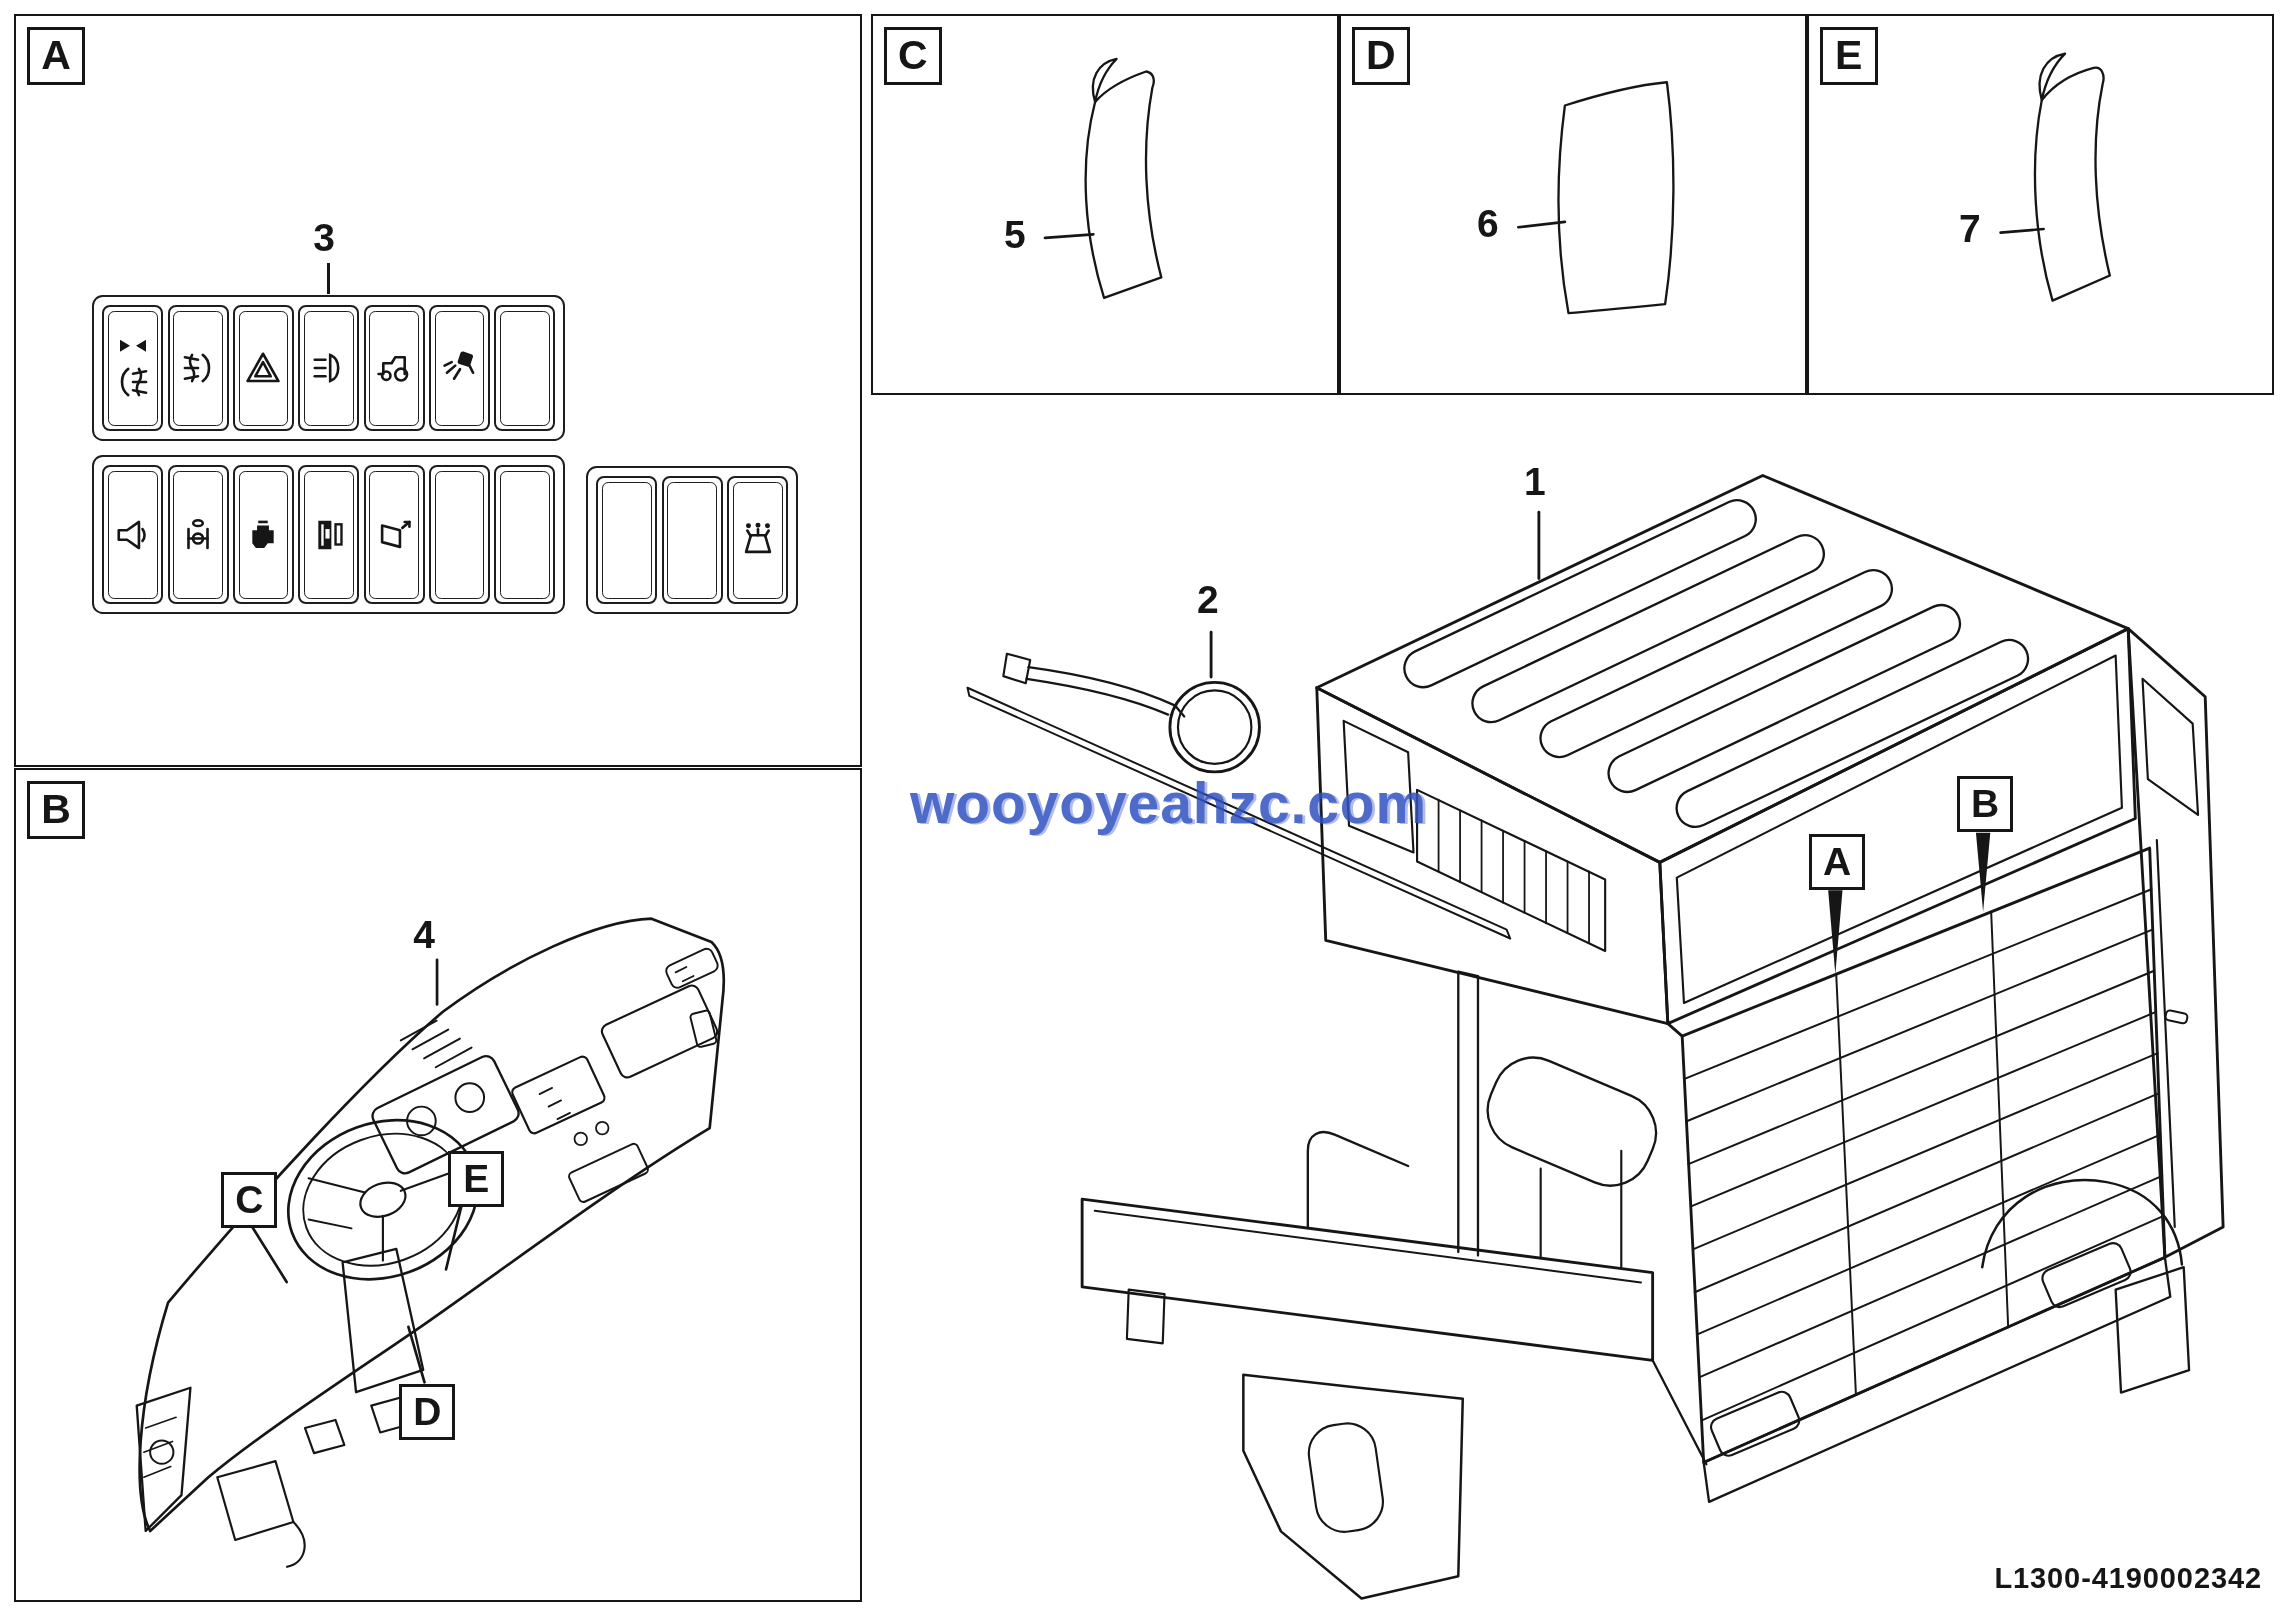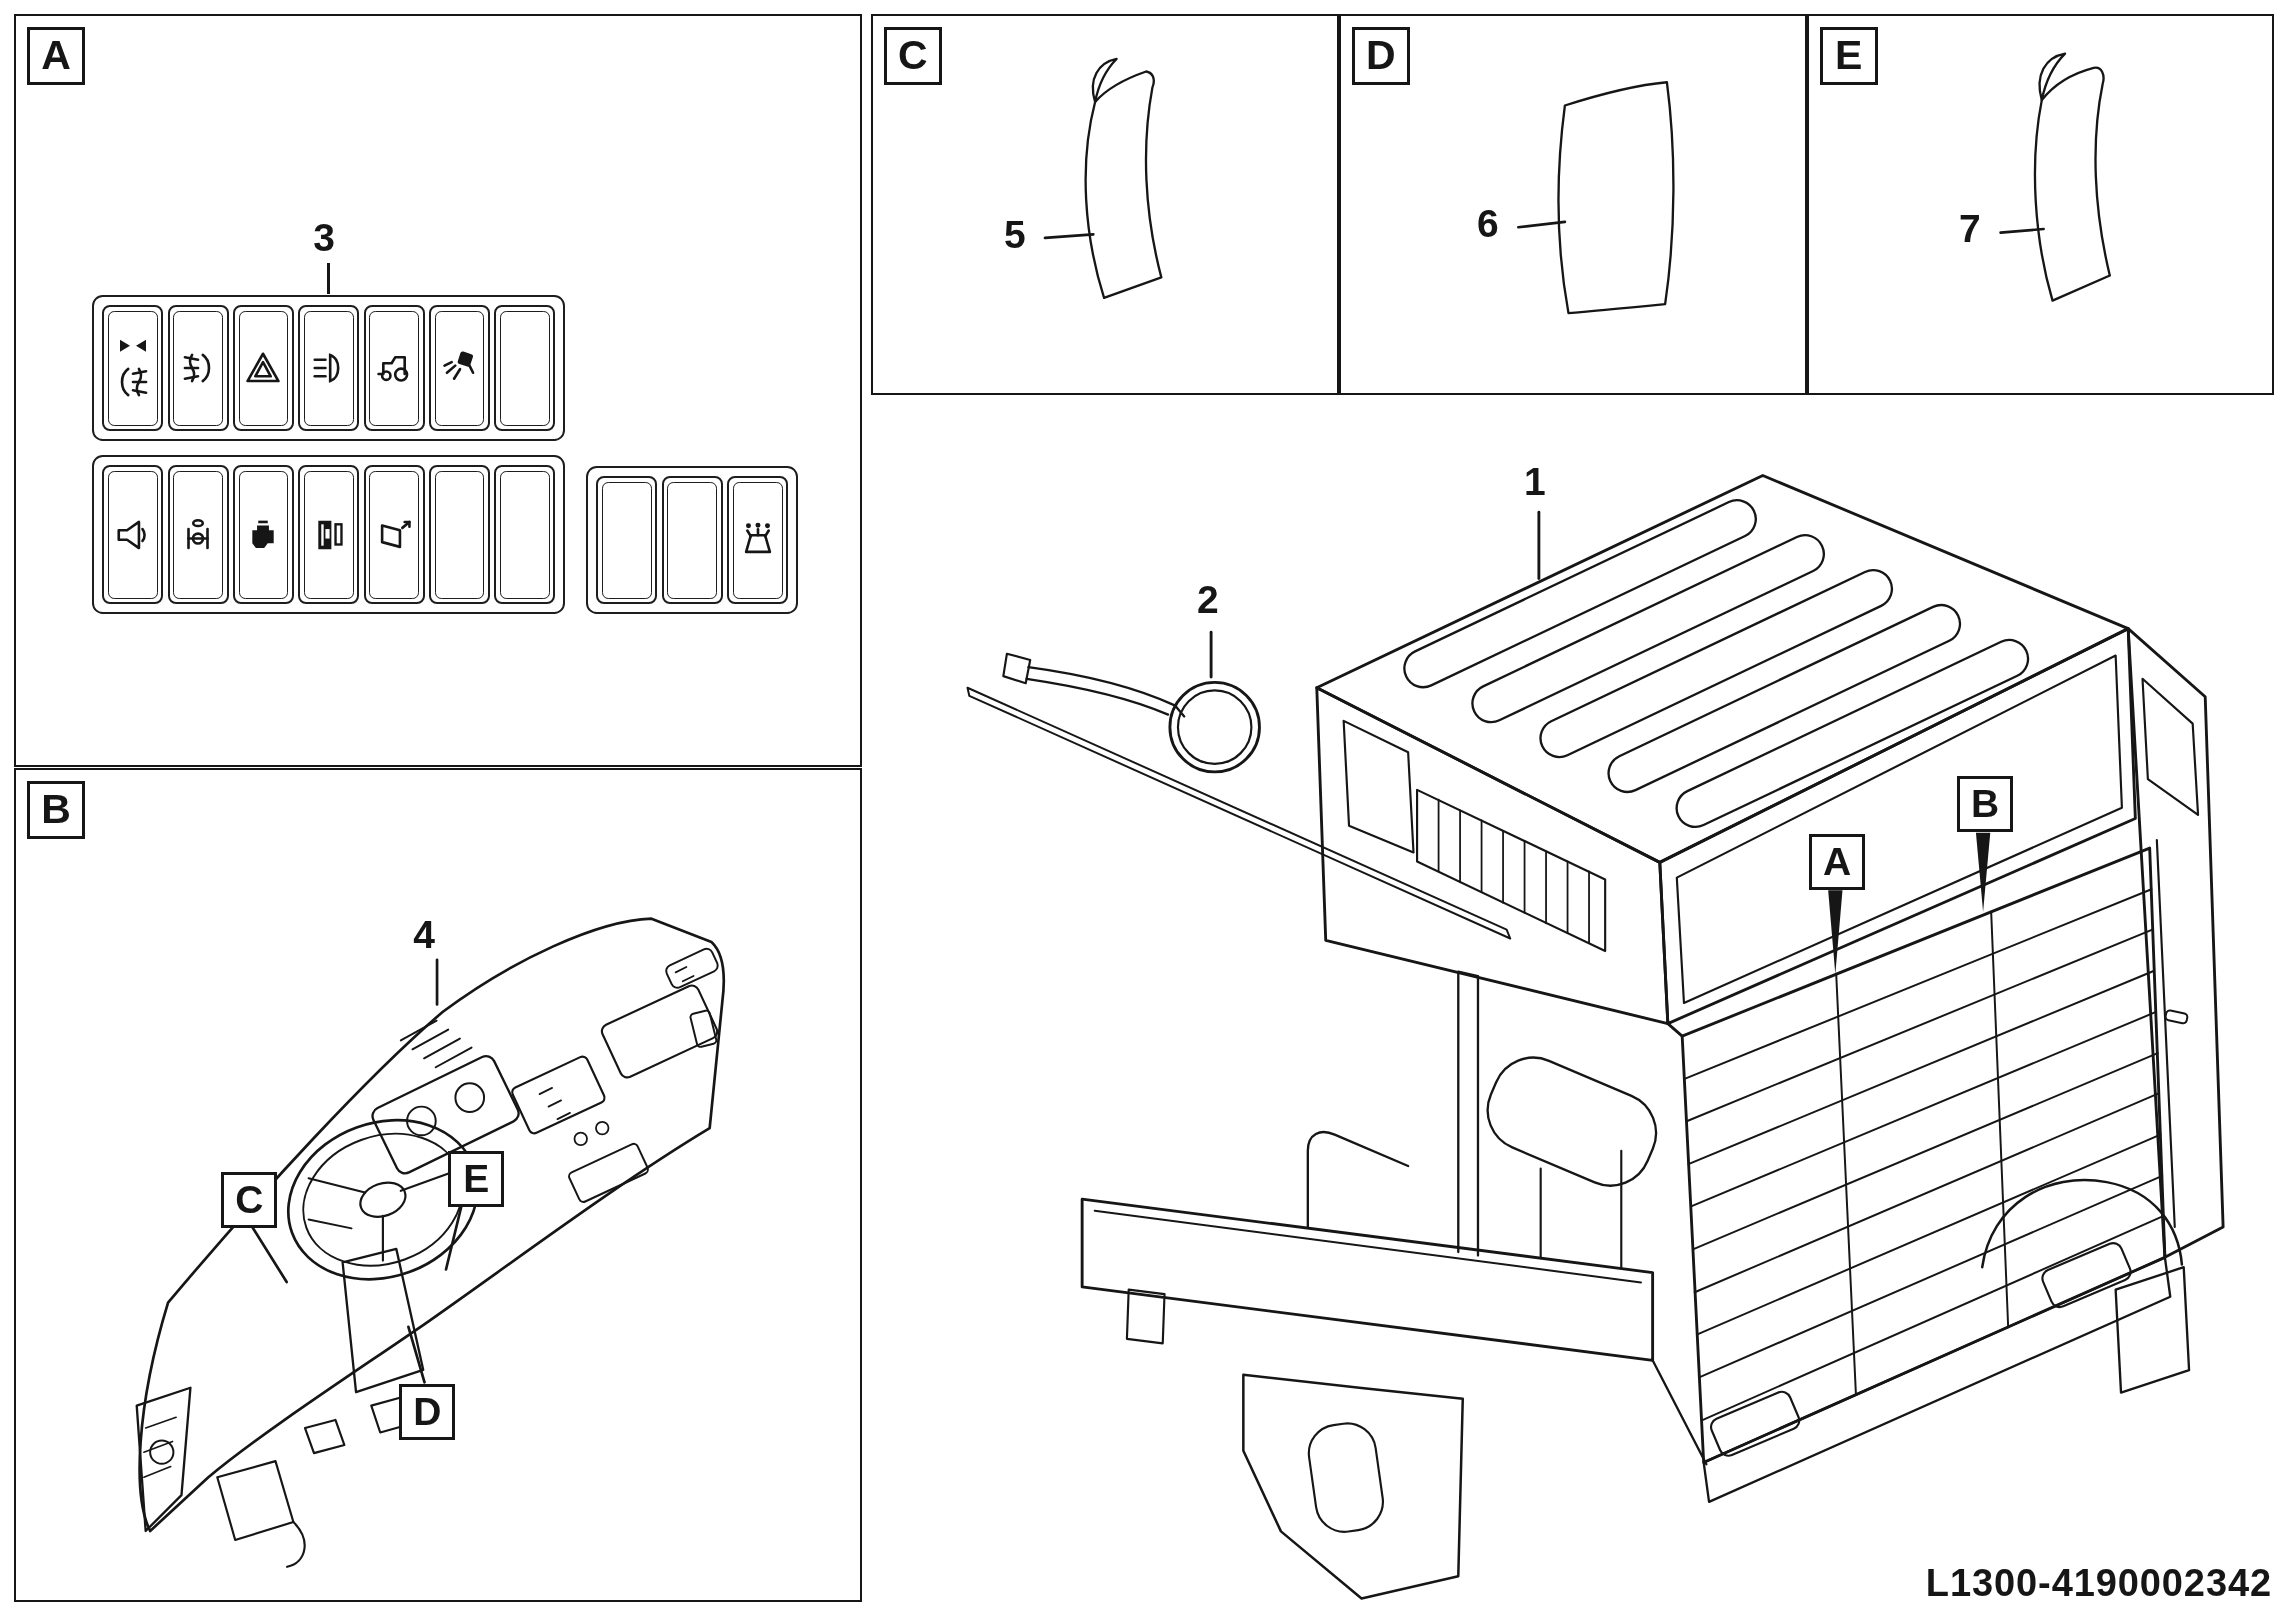--- a/index.html
+++ b/index.html
@@ -12,21 +12,21 @@
   .letter-tag{position:absolute;width:50px;height:50px;border:3.6px solid #161616;background:#fff;z-index:6;
           display:flex;align-items:center;justify-content:center;font-size:39px;font-weight:700;}
   .vline{position:absolute;width:2.7px;background:#161616;}
   .panel{position:absolute;border:2.7px solid #1d1d1d;border-radius:10.7px;padding:8px;display:flex;gap:4.5px;box-sizing:border-box;background:#fff;}
   .sw{flex:1;border:2.2px solid #1d1d1d;border-radius:8px;padding:3.6px;box-sizing:border-box;}
   .sw-in{height:100%;border:1.8px solid #1d1d1d;border-radius:6.3px;display:flex;flex-direction:column;
          align-items:center;justify-content:center;gap:7.2px;box-sizing:border-box;}
   .overlay{position:absolute;inset:0;pointer-events:none;}
   .wm{position:absolute;left:910px;top:770px;font-size:57px;font-weight:600;letter-spacing:0.9px;z-index:5;
       color:#3052c0;opacity:.85;text-shadow:2.7px 0.9px 0 rgba(48,82,192,.45);}
-  .pn{position:absolute;right:21px;top:1562px;font-size:38px;font-weight:600;letter-spacing:0.9px;}
+  .pn{position:absolute;right:31px;top:1562px;font-size:29px;font-weight:600;letter-spacing:0.9px;}
   svg{display:block;}
   .icon svg{display:block;}
   line,path,polyline,polygon,rect,circle,ellipse{vector-effect:none;}
 </style>
 </head>
 <body>
 
 <div id="canvas">
 
   <div class="box" style="left:14.3px;top:14.3px;width:848px;height:753px;">
@@ -381,16 +381,17 @@
       <polygon points="1246,490 1262,490 1254,578" fill="#161616" stroke="none"></polygon>
     </g>
   </svg>
 
   <div class="num" style="left:1524px;top:462px;">1</div>
   <div class="num" style="left:1197px;top:580px;">2</div>
 
   <div class="letter-tag" style="left:1809px;top:834px;">A</div>
   <div class="letter-tag" style="left:1957px;top:776px;">B</div>
 
+  <div class="wm">wooyoyeahzc.com</div>
   <div class="pn">L1300-4190002342</div>
 
 </div>
 
 
 </body></html>

